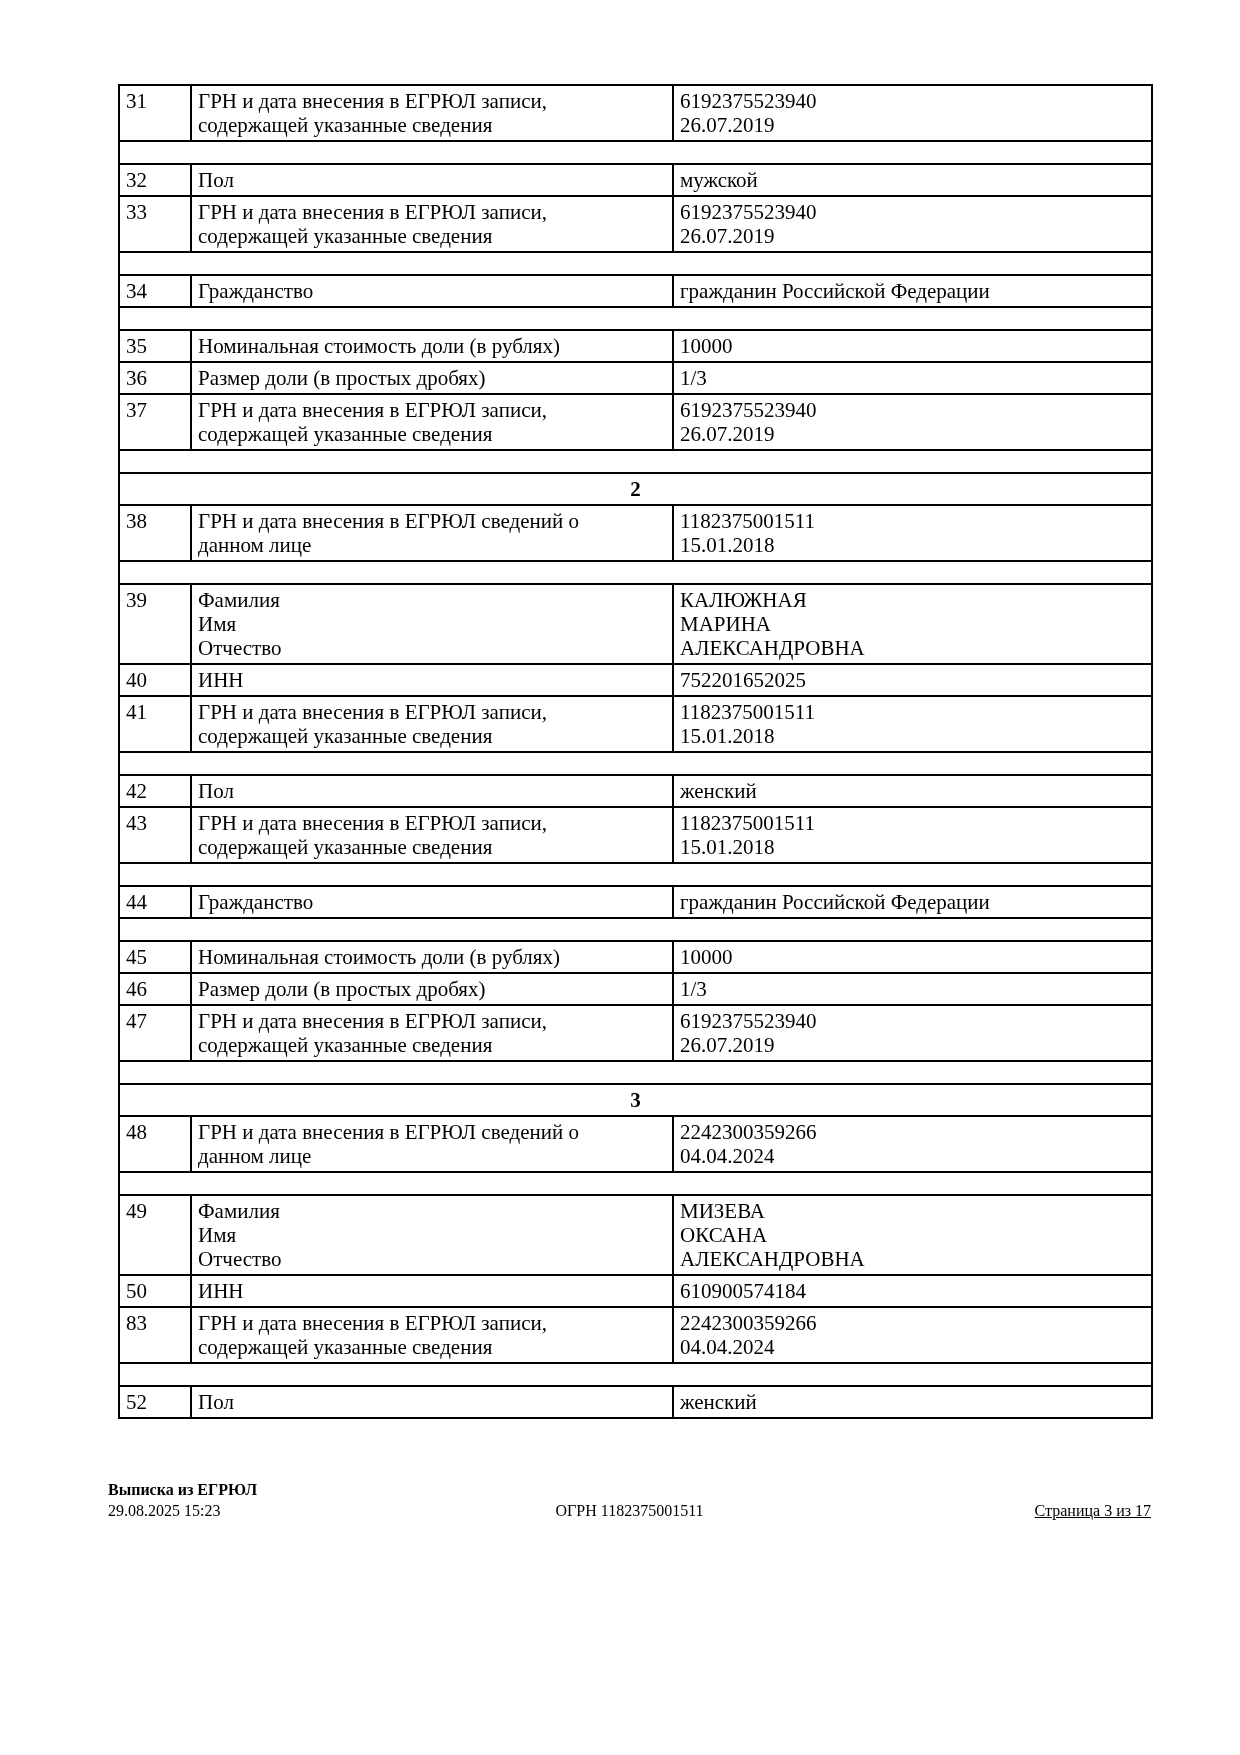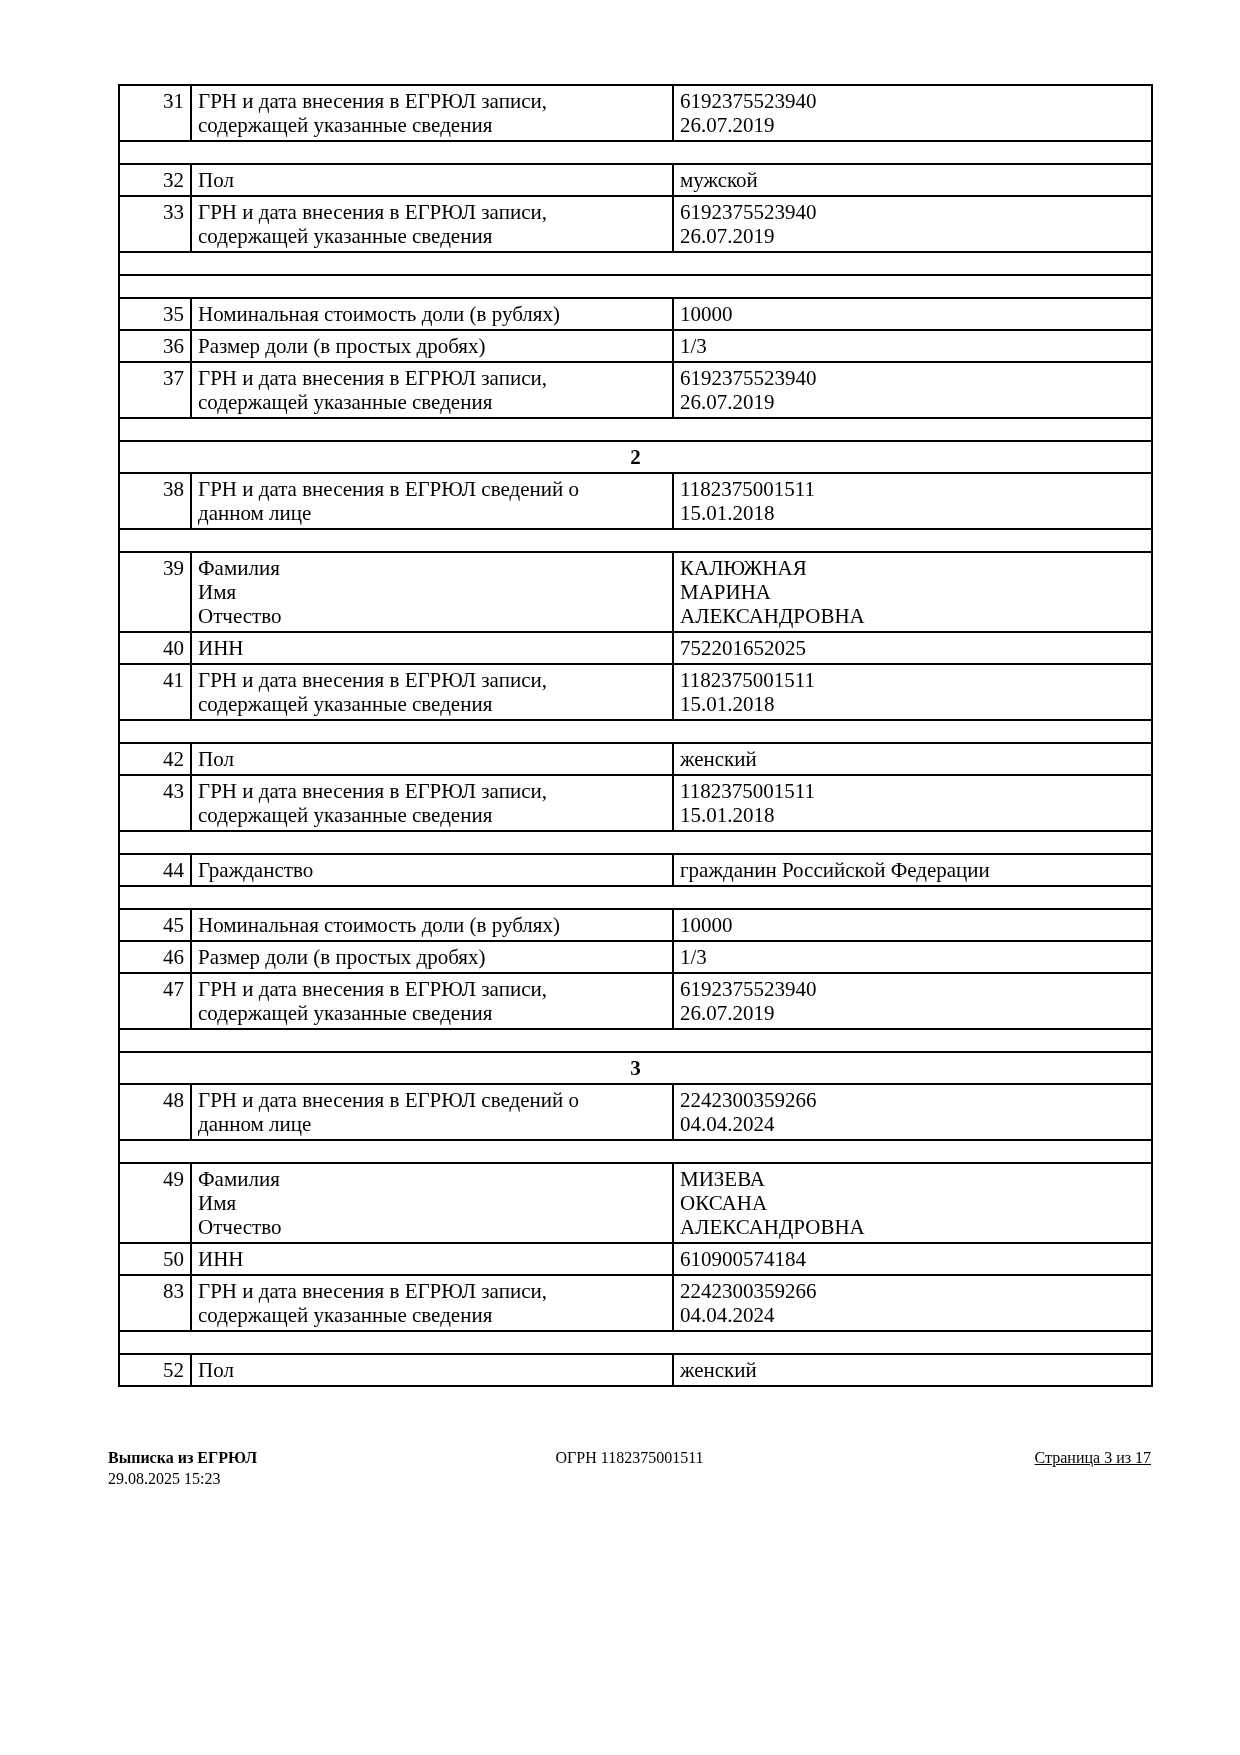--- a/index.html
+++ b/index.html
@@ -27,40 +27,41 @@
   }
   table.egrul-table td {
     border: 2px solid #000000;
     border-top-width: 2.5px;
     border-bottom-width: 2.5px;
     vertical-align: top;
     padding: 3px 6px;
     overflow: hidden;
   }
   td.cell-num {
-    text-align: right;
+    text-align: left;
     padding: 3px 2px;
   }
   tr.spacer-row td {
     height: 21px;
     padding: 0;
   }
   tr.section-row td {
     text-align: center;
     font-weight: bold;
     padding: 3px 6px;
   }
   .cell-line {
     white-space: nowrap;
   }
   .footer {
     margin-left: 108px;
     width: 1043px;
     margin-top: 60px;
     display: flex;
+    align-items: flex-end;
     font-size: 16px;
     line-height: 21px;
     gap: 48px;
   }
   .footer-left { flex: 1; text-align: left; }
   .footer-center { flex: 1; text-align: center; }
   .footer-right { flex: 1; text-align: right; text-decoration: underline; }
   .footer-doc-title { font-weight: bold; }
 </style>
 </head>
@@ -104,20 +105,29 @@
             <div class="cell-line">ГРН и дата внесения в ЕГРЮЛ записи,</div>
             <div class="cell-line">содержащей указанные сведения</div>
           </td>
           <td class="cell-value">
             <div class="cell-line">6192375523940</div>
             <div class="cell-line">26.07.2019</div>
           </td>
         </tr>
         <tr class="spacer-row">
           <td colspan="3"></td>
+        </tr>
+        <tr>
+          <td class="cell-num">34</td>
+          <td class="cell-label">
+            <div class="cell-line">Гражданство</div>
+          </td>
+          <td class="cell-value">
+            <div class="cell-line">гражданин Российской Федерации</div>
+          </td>
         </tr>
         <tr class="spacer-row">
           <td colspan="3"></td>
         </tr>
         <tr>
           <td class="cell-num">35</td>
           <td class="cell-label">
             <div class="cell-line">Номинальная стоимость доли (в рублях)</div>
           </td>
           <td class="cell-value">

